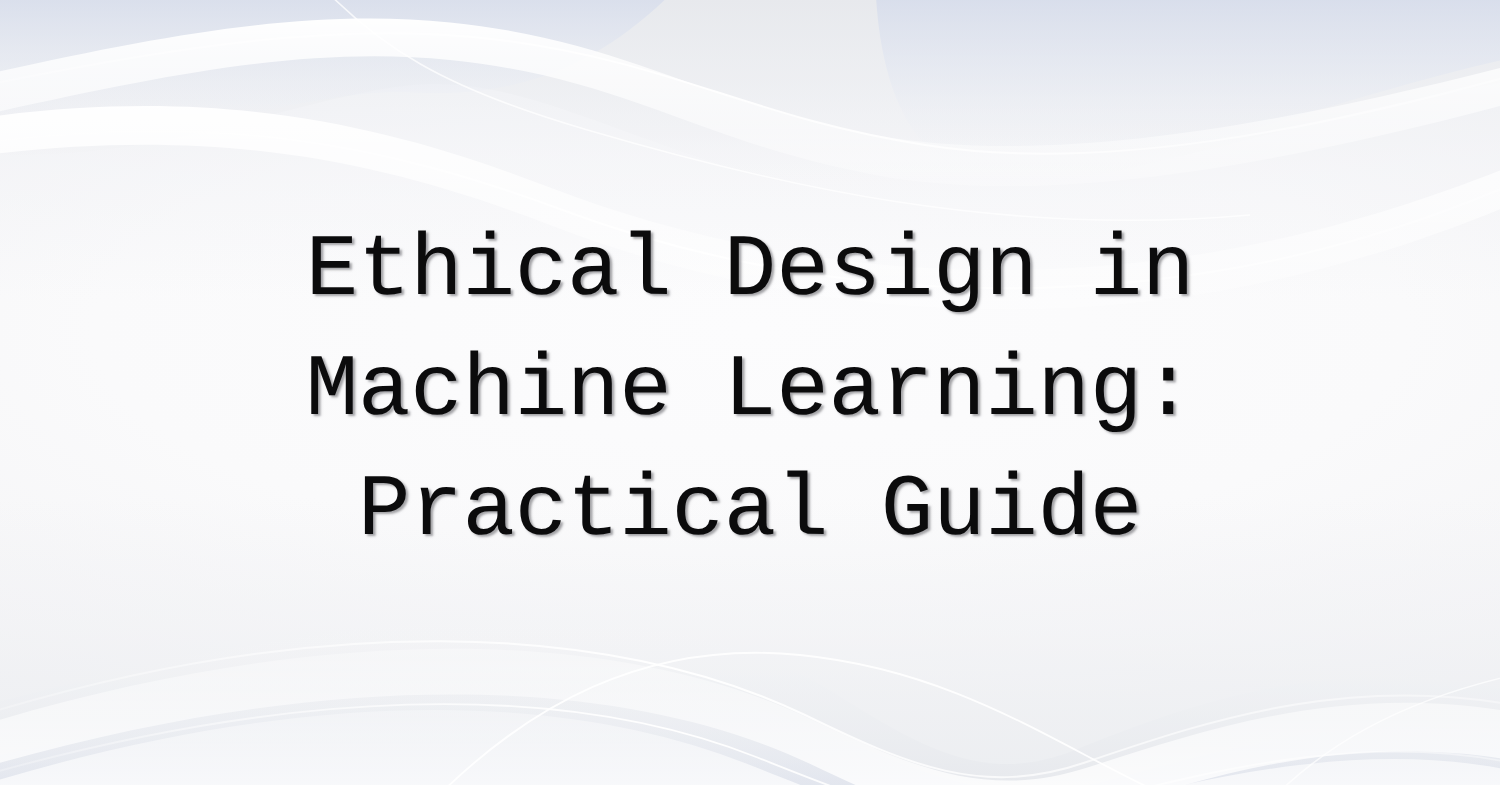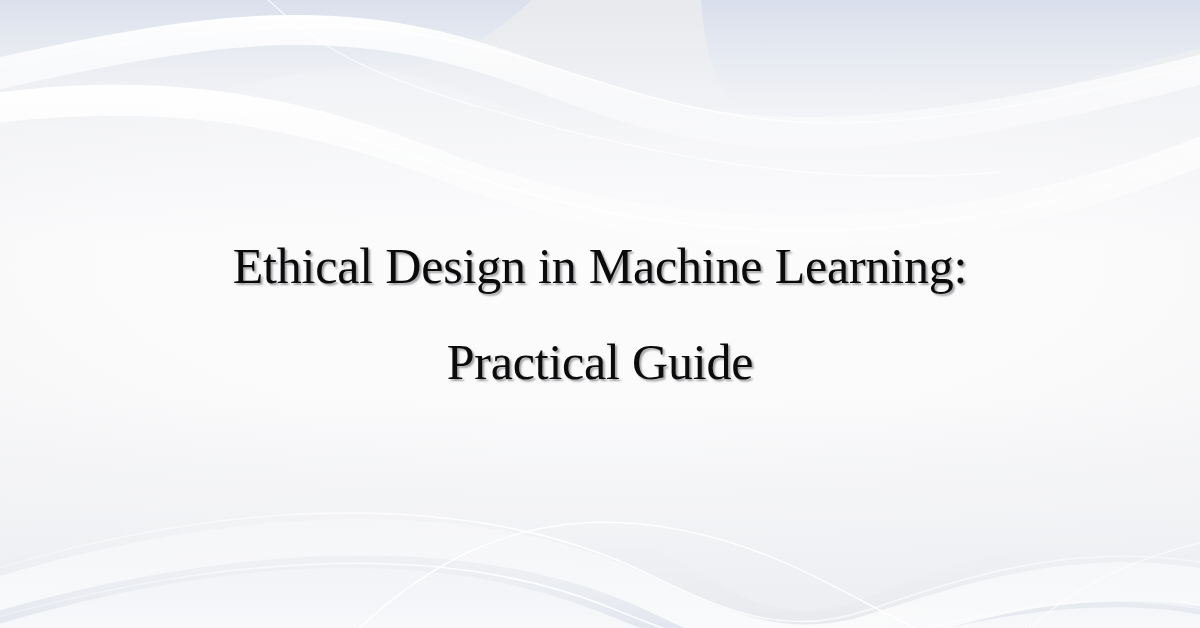--- a/index.html
+++ b/index.html
@@ -60,22 +60,22 @@
     height: 628px;
     display: flex;
     align-items: center;
     justify-content: center;
     flex-direction: column;
     padding: 0 70px;
     box-sizing: border-box;
   }
 
   .title {
-    font-family: Liberation Serif, serif;
-    font-size: 50px;
+    font-family: Liberation Mono, monospace;
+    font-size: 70px;
     line-height: 96px;
     font-weight: 400;
     color: #0b0b0c;
     text-align: center;
     letter-spacing: -0.2px;
     max-width: 860px;
     text-shadow: 2px 2px 2px rgba(90,90,95,0.55);
     margin: 0;
     white-space: pre-line;
   }

